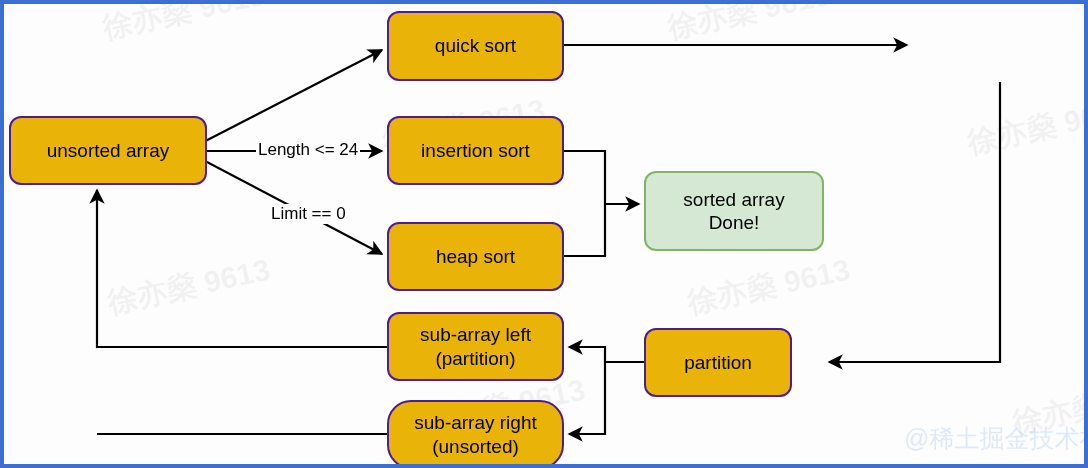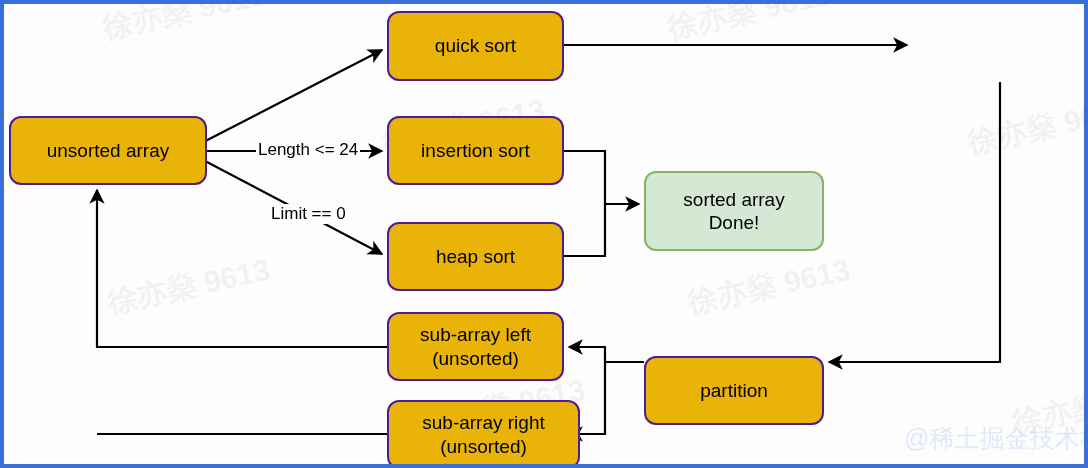--- a/index.html
+++ b/index.html
@@ -144,29 +144,29 @@
     <span class="lbl">heap sort</span>
   </div>
 
   <div class="node green" style="left:640px; top:167px; width:180px; height:80px;">
     <span class="lbl">sorted array
 Done!</span>
   </div>
 
   <div class="node" style="left:383px; top:308px; width:177px; height:69px;">
     <span class="lbl">sub-array left
-(unsorted)</span>
+(partition)</span>
   </div>
 
-  <div class="node" style="left:383px; top:396px; width:193px; height:69px;">
+  <div class="node" style="left:383px; top:396px; width:177px; height:69px;border-radius:24px;">
     <span class="lbl">sub-array right
 (unsorted)</span>
   </div>
 
-  <div class="node" style="left:640px; top:324px; width:180px; height:69px;margin-top:28px;">
+  <div class="node" style="left:640px; top:324px; width:148px; height:69px;">
     <span class="lbl">partition</span>
   </div>
 
   <div class="edge-label" style="left:228px; top:136px;">Length &lt;= 24</div>
 
   <div class="edge-label" style="left:241px; top:200px;">Limit == 0</div>
 
   <div class="watermark corner" style="left:900px; top:418px;">@稀土掘金技术社区</div>
 
 </div>

